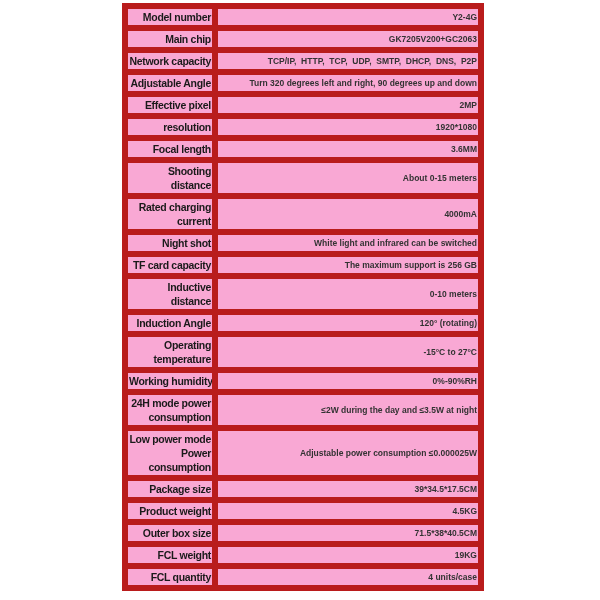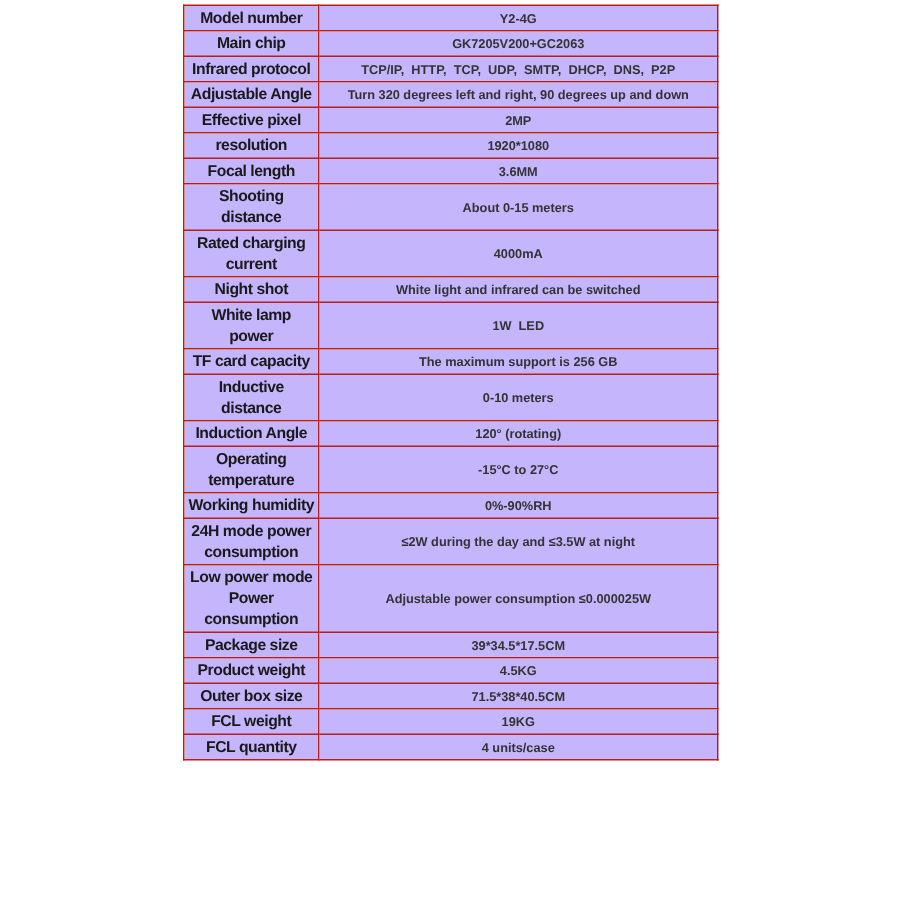--- a/index.html
+++ b/index.html
@@ -18,26 +18,26 @@
     width: 356px;
   }
   table.spec {
     border-collapse: collapse;
     table-layout: fixed;
     width: 356px;
   }
   table.spec col.c-label { width: 90px; }
   table.spec col.c-value { width: 266px; }
   table.spec td {
-    border: 1px solid #b91c1c;
-    text-align: center;
+    border: 6px solid #b91c1c;
+    text-align: right;
     vertical-align: middle;
     overflow: hidden;
     padding: 1px 1px;
-    background: #c4b5fd;
+    background: #f9a8d4;
   }
   td.label-cell {
     font-size: 10.5px;
     font-weight: 700;
     color: #1a1a1a;
     line-height: 14px;
     letter-spacing: -0.3px;
     white-space: pre;
   }
   td.value-cell {
@@ -61,21 +61,21 @@
     <tbody>
         <tr>
           <td class="label-cell">Model number</td>
           <td class="value-cell">Y2-4G</td>
         </tr>
         <tr>
           <td class="label-cell">Main chip</td>
           <td class="value-cell">GK7205V200+GC2063</td>
         </tr>
         <tr>
-          <td class="label-cell">Infrared protocol</td>
+          <td class="label-cell">Network capacity</td>
           <td class="value-cell">TCP/IP,  HTTP,  TCP,  UDP,  SMTP,  DHCP,  DNS,  P2P</td>
         </tr>
         <tr>
           <td class="label-cell">Adjustable Angle</td>
           <td class="value-cell">Turn 320 degrees left and right, 90 degrees up and down</td>
         </tr>
         <tr>
           <td class="label-cell">Effective pixel</td>
           <td class="value-cell">2MP</td>
         </tr>
@@ -93,25 +93,20 @@
           <td class="value-cell">About 0-15 meters</td>
         </tr>
         <tr>
           <td class="label-cell">Rated charging
 current</td>
           <td class="value-cell">4000mA</td>
         </tr>
         <tr>
           <td class="label-cell">Night shot</td>
           <td class="value-cell">White light and infrared can be switched</td>
-        </tr>
-        <tr>
-          <td class="label-cell">White lamp
-power</td>
-          <td class="value-cell">1W  LED</td>
         </tr>
         <tr>
           <td class="label-cell">TF card capacity</td>
           <td class="value-cell">The maximum support is 256 GB</td>
         </tr>
         <tr>
           <td class="label-cell">Inductive
 distance</td>
           <td class="value-cell">0-10 meters</td>
         </tr>

